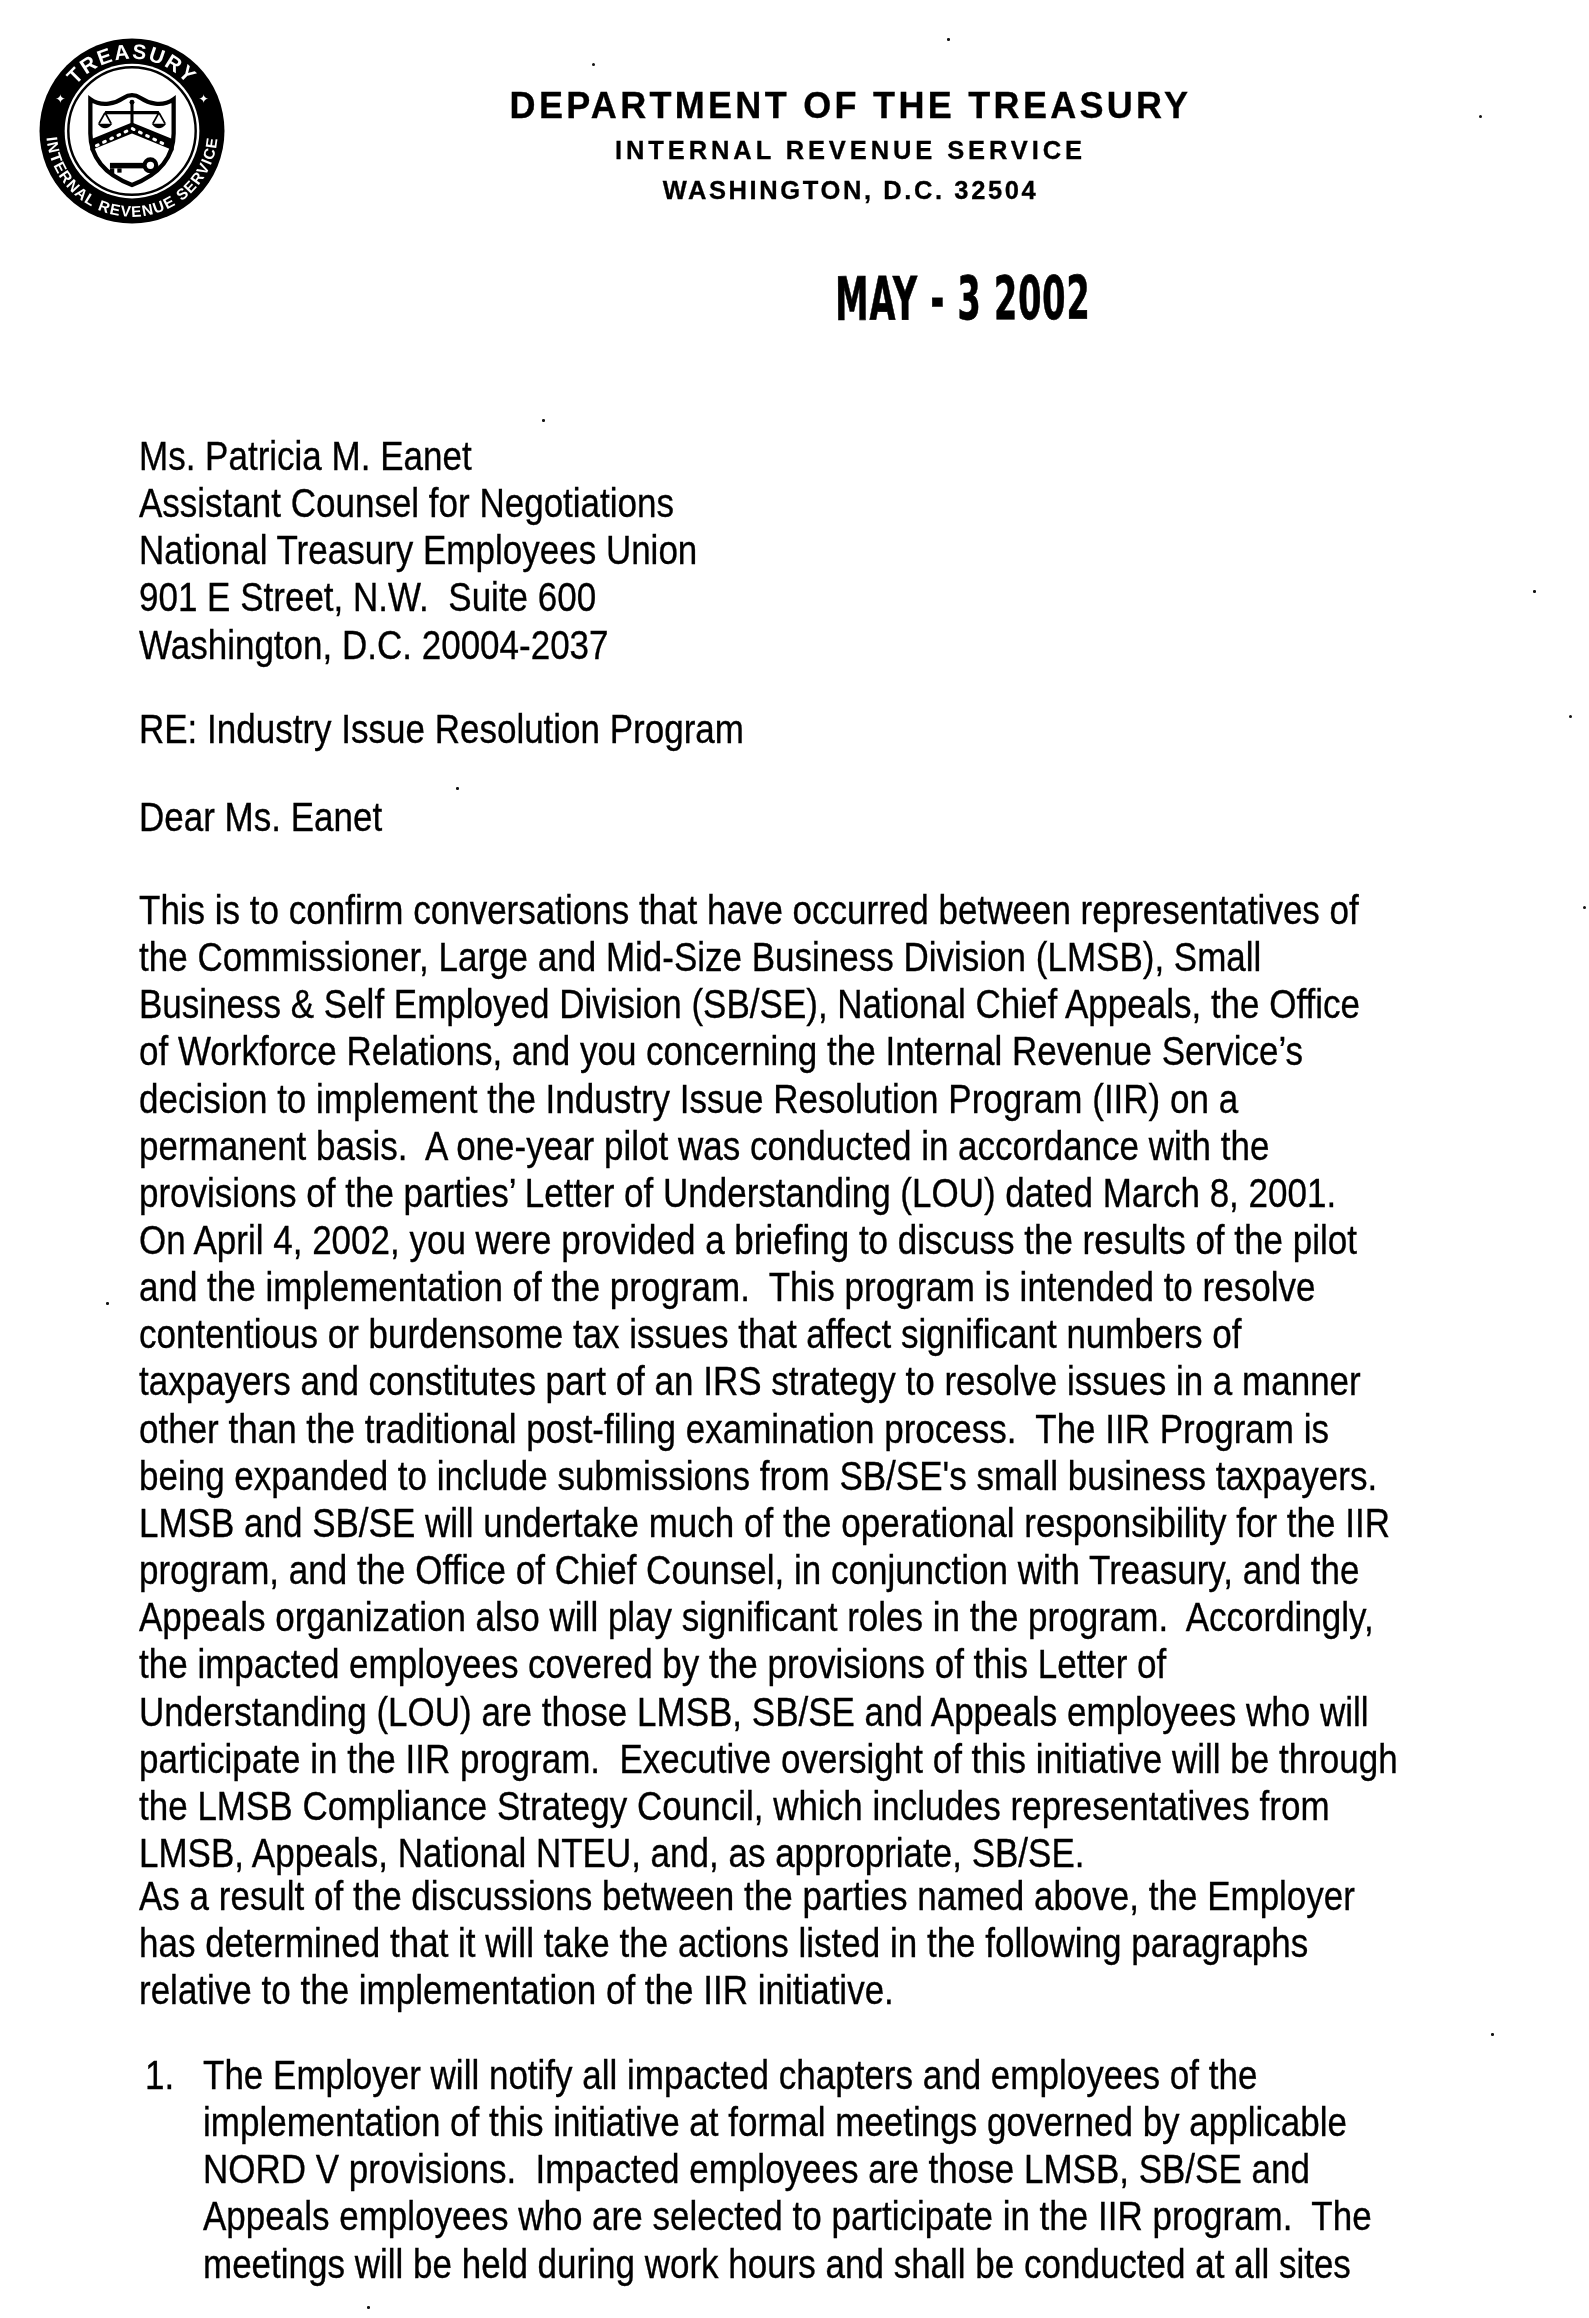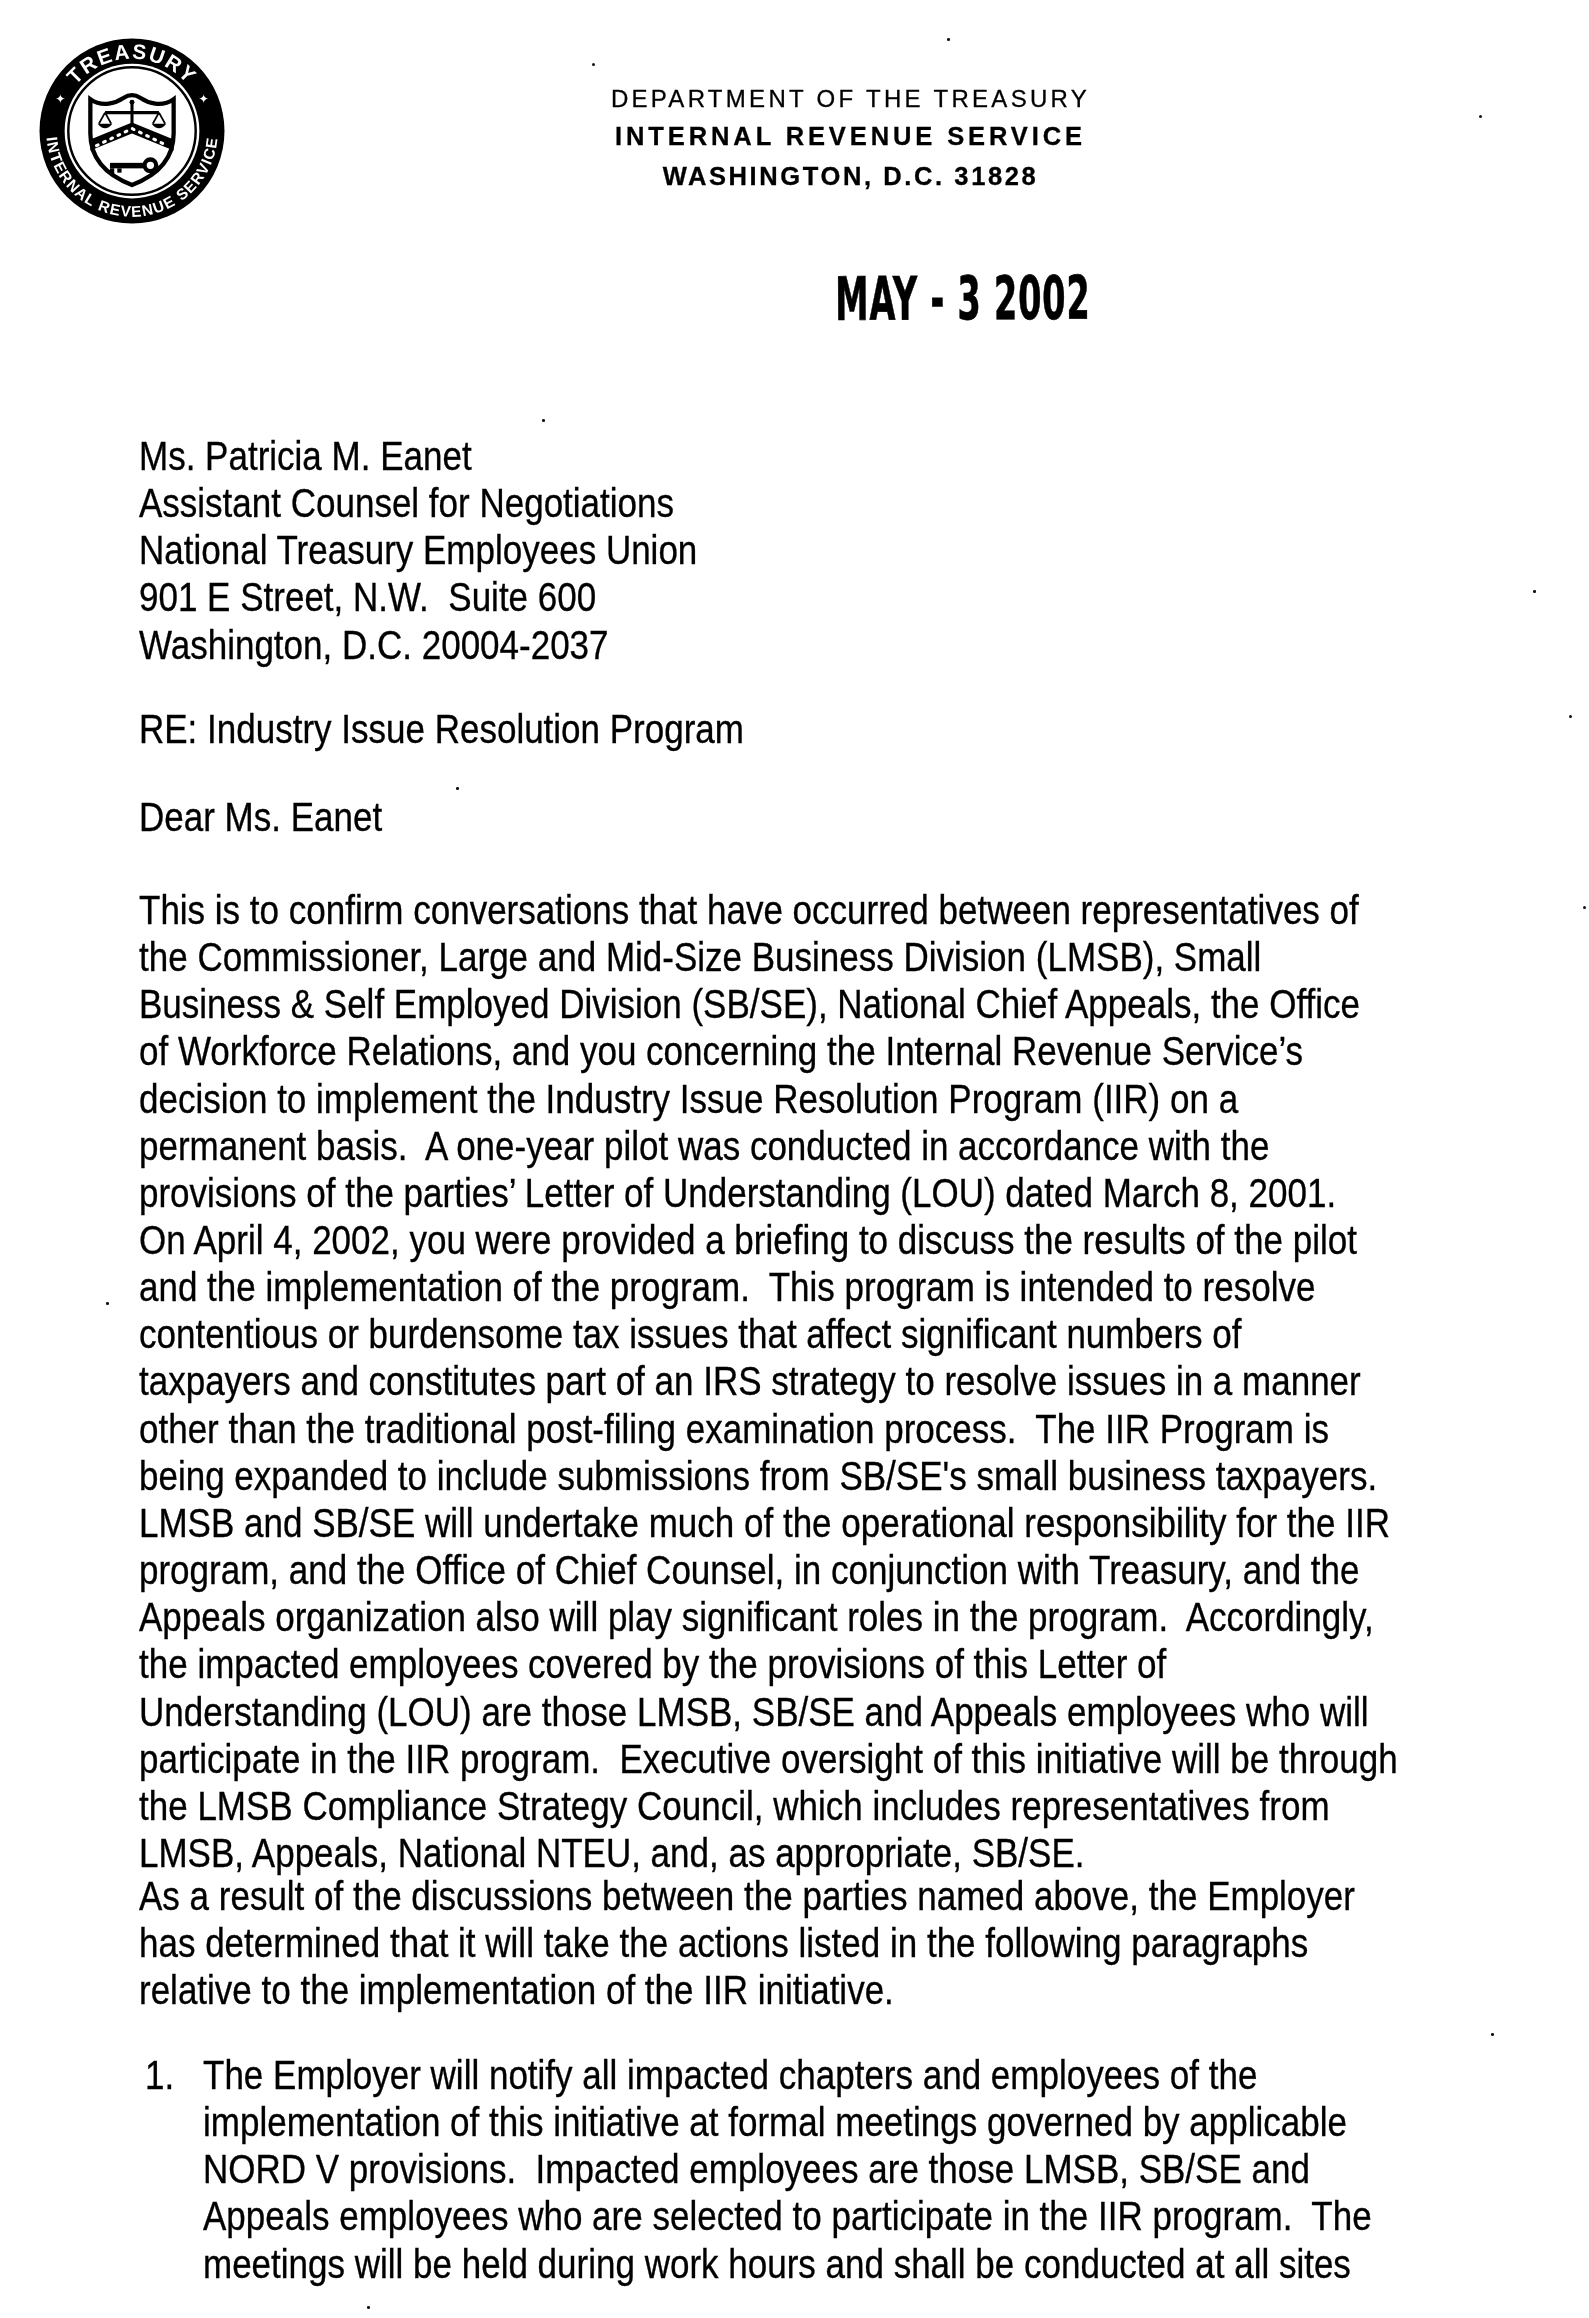--- a/index.html
+++ b/index.html
@@ -2,21 +2,21 @@
 <html style="font-size:10.5px"><head>
 <meta charset="utf-8">
 <style>
   html,body{margin:0;padding:0;background:#fff;}
   .page{
     position:relative;width:1590px;height:2319px;background:#ffffff;color:#000;
     font-family:"Liberation Sans",sans-serif;overflow:hidden;
   }
   .seal{position:absolute;left:34px;top:31px;}
   .letterhead{position:absolute;left:458px;top:85px;width:785px;text-align:center;color:#000;}
-  .dept{font-size:24px;font-weight:normal;letter-spacing:3.3px;white-space:nowrap;-webkit-text-stroke:0.3px #000;}
+  .dept{font-size:36px;font-weight:bold;letter-spacing:3.3px;white-space:nowrap;-webkit-text-stroke:0.3px #000;}
   .agency{font-size:25.5px;font-weight:bold;letter-spacing:3.9px;margin-top:9.2px;white-space:nowrap;-webkit-text-stroke:0.3px #000;}
   .city{font-size:25.5px;font-weight:bold;letter-spacing:2.6px;margin-top:10.5px;white-space:nowrap;-webkit-text-stroke:0.3px #000;}
   .date-stamp{
     position:absolute;left:835px;top:264px;
     font-family:"DejaVu Sans",sans-serif;font-weight:bold;font-size:60px;
     letter-spacing:1.3px;white-space:nowrap;
     transform:rotate(-0.3deg) scale(0.56,1);transform-origin:0 0;
     -webkit-text-stroke:0.7px #000;
   }
   .body-text{
@@ -75,21 +75,21 @@
         <circle cx="30" cy="56" r="6" fill="#fff"></circle>
         <rect x="-36" y="61" width="7" height="9"></rect>
         <rect x="-24" y="61" width="7" height="7"></rect>
       </g>
     </g>
   </svg>
 
   <div class="letterhead">
     <div class="dept">DEPARTMENT OF THE TREASURY</div>
     <div class="agency">INTERNAL REVENUE SERVICE</div>
-    <div class="city">WASHINGTON, D.C. 31828</div>
+    <div class="city">WASHINGTON, D.C. 32504</div>
   </div>
 
   <div class="date-stamp">MAY - 3 2002</div>
 
   <div class="body-text recipient">Ms. Patricia M. Eanet
 Assistant Counsel for Negotiations
 National Treasury Employees Union
 901 E Street, N.W.  Suite 600
 Washington, D.C. 20004-2037</div>
 

